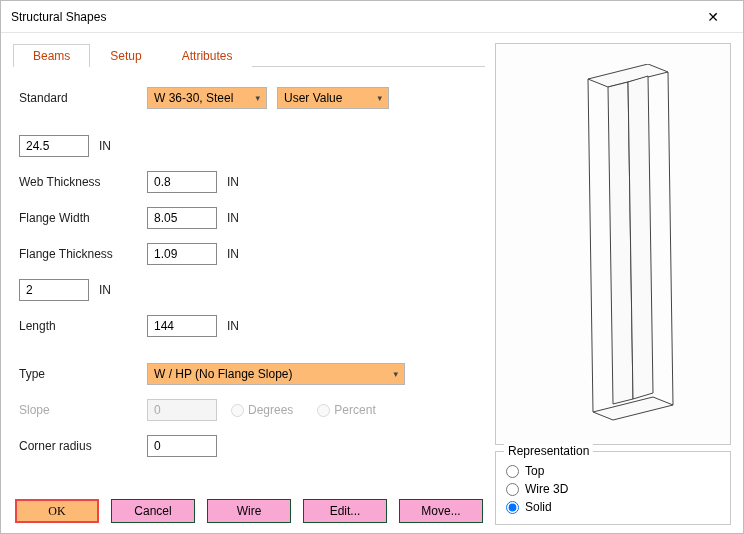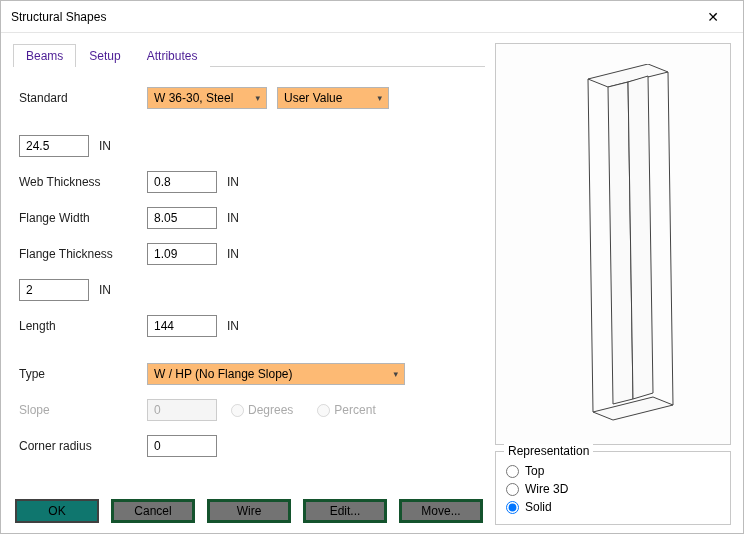--- a/index.html
+++ b/index.html
@@ -46,25 +46,25 @@
   .left-col {
     flex: 1;
     display: flex;
     flex-direction: column;
   }
   .tabs {
     display: flex;
     border-bottom: 1px solid #d0d0d0;
   }
   .tab {
-    padding: 4px 12px;
+    padding: 4px 19px;
     border: 1px solid transparent;
     border-bottom: none;
     cursor: default;
-    color: #4c1d95;
+    color: #c2410c;
     position: relative;
     top: 1px;
     background: #fff;
   }
   .tab.active {
     border-color: #d0d0d0;
     background: #fff;
   }
 
   .form {
@@ -133,29 +133,30 @@
 
   .button-row {
     margin-top: auto;
     display: flex;
     gap: 12px;
     padding: 6px 0 2px 2px;
   }
   .btn {
     width: 84px;
     height: 24px;
-    background: #737373;
-    border: 3px solid #14532d;
+    background: #f9a8d4;
+    border: 1px solid #14532d;
     font-family: inherit;
     font-size: 12px;
     cursor: default;
   }
   .btn.primary {
-    border: 2px solid #404040;
-    background: #0f766e;
+    border: 2px solid #ef4444;
+    background: #fdba74;
+    font-family: Liberation Serif, serif;
   }
 
   .right-col {
     width: 236px;
     display: flex;
     flex-direction: column;
   }
   .preview {
     flex: 1;
     border: 1px solid #c8c8c8;

